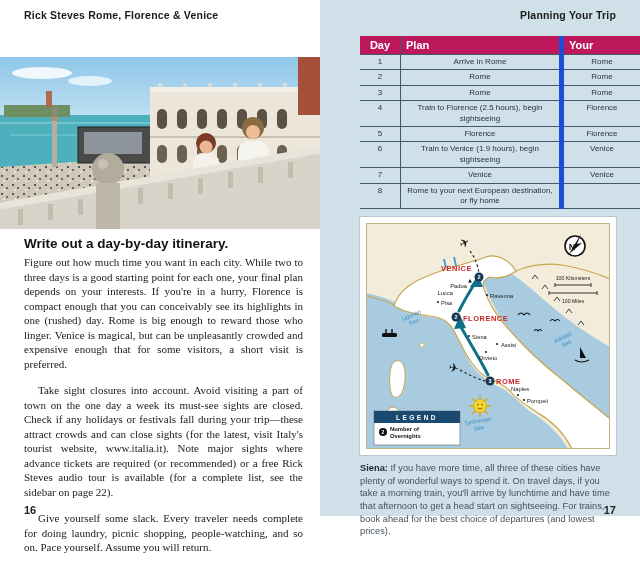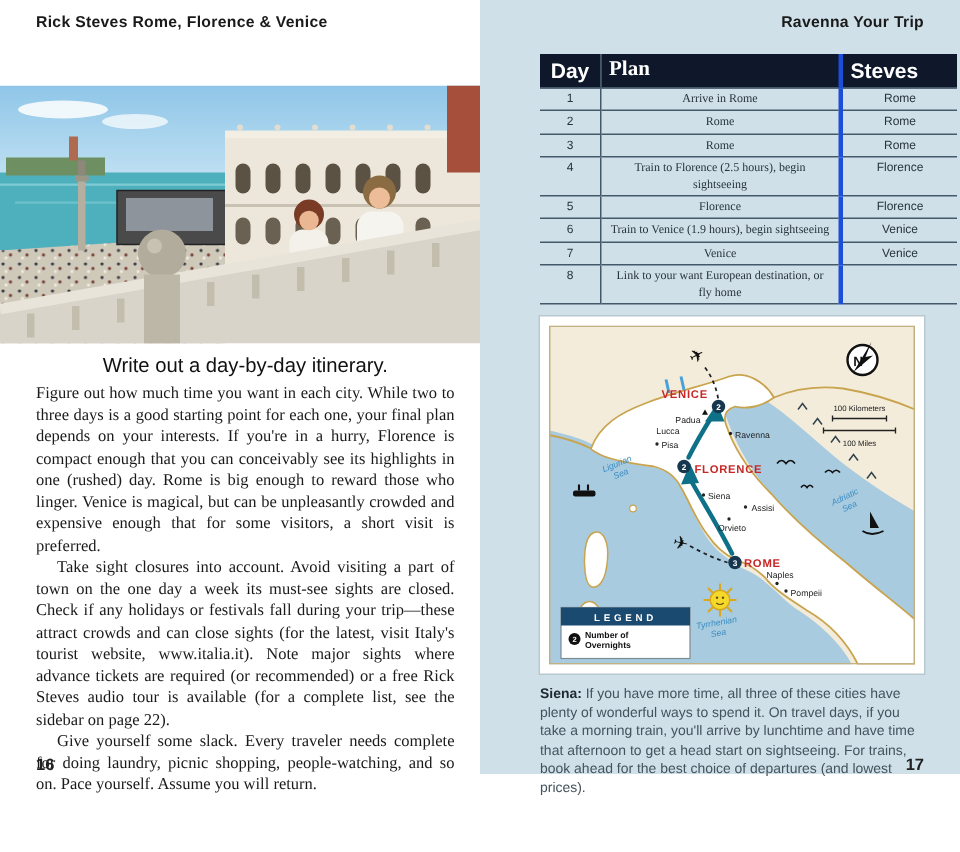--- a/index.html
+++ b/index.html
@@ -9,38 +9,38 @@
   .page-left{background:#ffffff;}
   .page-right{background:#cfe0e9;}
 
   .lp-header{position:absolute;top:9px;left:24px;font-size:10.5px;font-weight:bold;color:#1a1a1a;letter-spacing:.2px;}
   .rp-header{position:absolute;top:9px;right:24px;font-size:10.5px;font-weight:bold;color:#1a1a1a;letter-spacing:.2px;}
 
   .photo{position:absolute;top:57px;left:0;width:320px;height:172px;}
   .photo svg{display:block;}
 
   .lp-text{position:absolute;top:236px;left:24px;width:279px;}
-  .lp-heading{font-size:13.5px;font-weight:normal;color:#111;margin:0 0 4px 0;text-align:center;}
+  .lp-heading{font-size:13.5px;font-weight:bold;color:#111;margin:0 0 4px 0;}
   .lp-text p{font-family:Liberation Serif, serif;font-size:11px;line-height:14.5px;color:#1a1a1a;margin:0;text-align:justify;}
-  .lp-text p.indent{text-indent:14px;}
+  .lp-text p.indent{text-indent:14px;margin-top:12px;}
 
   .page-num{position:absolute;bottom:0;font-size:11px;font-weight:bold;color:#222;}
   .pn-left{left:24px;}
   .pn-right{right:24px;}
 
   .rp-content{position:absolute;top:36px;left:40px;width:256px;}
   .rp-title{font-size:13px;font-weight:bold;color:#1d7da8;line-height:1.18;margin:0 0 8px 0;}
 
   table.itin{border-collapse:collapse;width:256px;table-layout:fixed;font-size:8px;color:#28343c;}
-  table.itin th{background:#0f172a;color:#ffffff;font-weight:bold;text-align:left;padding:3px 5px;font-size:14px;}
+  table.itin th{background:#be185d;color:#ffffff;font-weight:bold;text-align:left;padding:3px 5px;font-size:11px;}
   table.itin th.c,table.itin td.c{text-align:center;}
   table.itin td{padding:2px 5px;line-height:1.3;vertical-align:top;text-align:center;}
   table.itin tr{border-bottom:1px solid #43596a;}
   table.itin th:nth-child(1),table.itin td:nth-child(1){width:30px;border-right:1px solid #43596a;}
-  table.itin th:nth-child(2),table.itin td:nth-child(2){width:148px;border-right:3px solid #1d4ed8;font-family:Liberation Serif, serif;}
+  table.itin th:nth-child(2),table.itin td:nth-child(2){width:148px;border-right:5px solid #1d4ed8;}
   table.itin th:nth-child(3),table.itin td:nth-child(3){width:66px;}
 
   .map-panel{margin-top:8px;background:#ffffff;padding:6px;width:244px;box-shadow:0 0 0 1px #b9c9d2;}
   .map-panel svg{display:block;}
 
   .notes{margin-top:7px;font-size:9.3px;line-height:12.6px;color:#44525c;}
   .notes b{color:#1e2a33;}
 
   svg text{font-family:"Liberation Sans",sans-serif;}
 </style>
@@ -143,30 +143,30 @@
       <h2 class="lp-heading">Write out a day-by-day itinerary.</h2>
       <p>Figure out how much time you want in each city. While two to three days is a good starting point for each one, your final plan depends on your interests. If you're in a hurry, Florence is compact enough that you can conceivably see its highlights in one (rushed) day. Rome is big enough to reward those who linger. Venice is magical, but can be unpleasantly crowded and expensive enough that for some visitors, a short visit is preferred.</p>
       <p class="indent">Take sight closures into account. Avoid visiting a part of town on the one day a week its must-see sights are closed. Check if any holidays or festivals fall during your trip—these attract crowds and can close sights (for the latest, visit Italy's tourist website, www.italia.it). Note major sights where advance tickets are required (or recommended) or a free Rick Steves audio tour is available (for a complete list, see the sidebar on page 22).</p>
       <p class="indent">Give yourself some slack. Every traveler needs complete for doing laundry, picnic shopping, people-watching, and so on. Pace yourself. Assume you will return.</p>
     </div>
 
     <div class="page-num pn-left">16</div>
   </div>
 
   <div class="page page-right">
-    <div class="rp-header">Ravenna Your Trip</div>
+    <div class="rp-header">Planning Your Trip</div>
 
     <div class="rp-content">
 
       <table class="itin">
         <thead>
           <tr>
             <th class="c">Day</th>
             <th>Plan</th>
-            <th>Steves</th>
+            <th>Your</th>
           </tr>
         </thead>
         <tbody>
           <tr>
             <td class="c">1</td>
             <td>Arrive in Rome</td>
             <td>Rome</td>
           </tr>
           <tr>
             <td class="c">2</td>
@@ -193,21 +193,21 @@
             <td>Train to Venice (1.9 hours), begin sightseeing</td>
             <td>Venice</td>
           </tr>
           <tr>
             <td class="c">7</td>
             <td>Venice</td>
             <td>Venice</td>
           </tr>
           <tr>
             <td class="c">8</td>
-            <td>Link to your want European destination, or fly home</td>
+            <td>Rome to your next European destination, or fly home</td>
             <td></td>
           </tr>
         </tbody>
       </table>
 
       <div class="map-panel">
         <svg width="244" height="226" viewBox="0 0 244 226">
           <rect x="0" y="0" width="244" height="226" fill="#f3ecda"></rect>
 
           <path d="M0,70 C14,73 28,77 34,83 C44,91 58,93 72,95 C80,97 86,103 90,111 C96,123 100,135 108,145 C114,153 120,155 124,159 C130,163 138,165 144,171 C152,177 158,185 168,191 C180,199 194,211 202,226 L0,226 Z" fill="#a8cbe0"></path>

